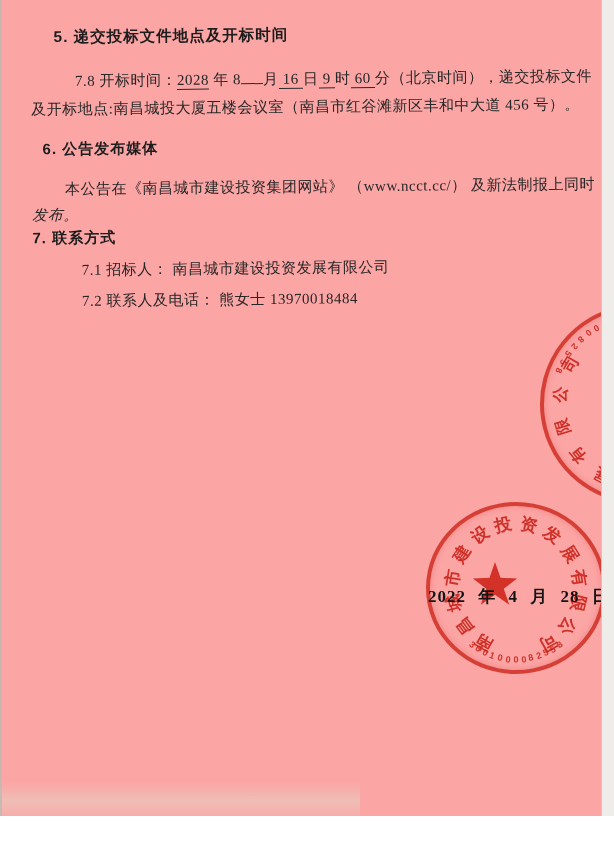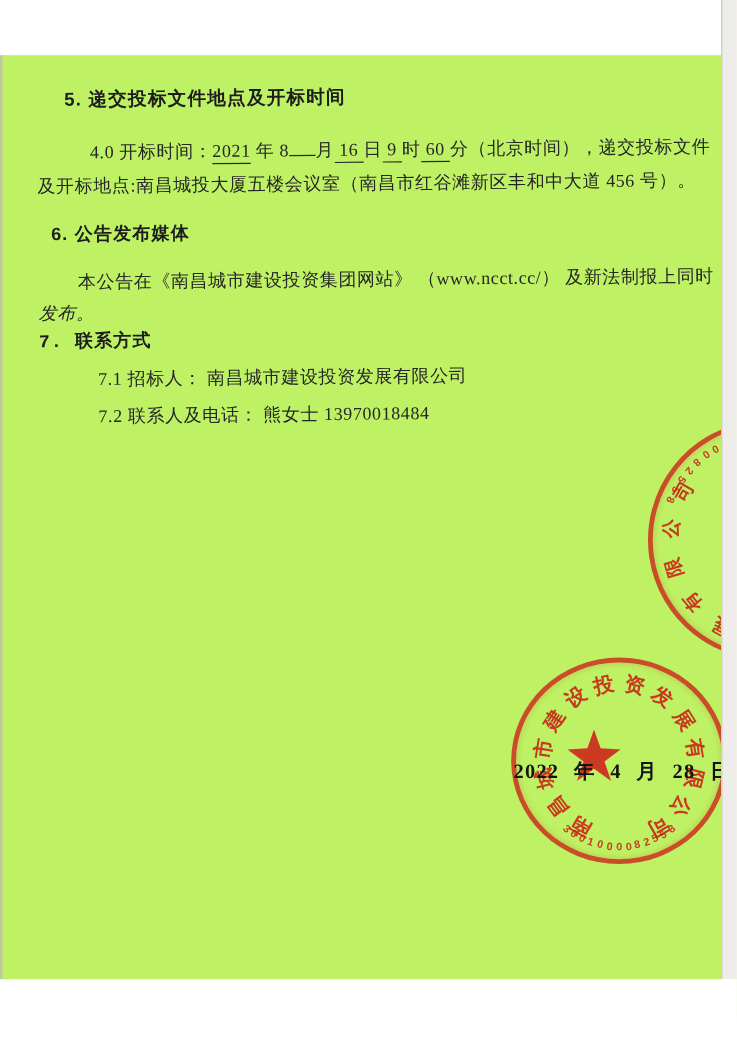--- a/index.html
+++ b/index.html
@@ -4,21 +4,21 @@
 <style>
   html,body{margin:0;padding:0;}
   body{
     width:614px;height:867px;position:relative;overflow:hidden;
     background:#ffffff;
     font-family:"Liberation Serif","DejaVu Serif",serif;
   }
   
   .paper{
     position:absolute;left:0;top:0;width:601px;height:816px;
-    background:#bef264;overflow:hidden;margin-top:46px;
+    background:#fca5a5;overflow:hidden;
   }
   .left-edge{
     position:absolute;left:0;top:0;width:2px;height:816px;
     background:#bdbab4;opacity:.8;
   }
   .right-margin{
     position:absolute;left:601px;top:0;width:13px;height:816px;
     background:#efedea;border-left:1px solid #c9c7c2;
   }
   .bottom-smudge{
@@ -74,32 +74,32 @@
 </head>
 <body>
 
 <div class="paper">
 
   <div class="textlayer">
 
     <div class="line h" style="left:54px;top:27px;font-size:15.5px;">5.  递交投标文件地点及开标时间</div>
 
     <div class="line" style="left:75px;top:71px;">
-      <span>4.0 开标时间：</span><span class="u">2021</span><span> 年  8</span><span class="ublank"></span><span>月</span><span class="u"> 16 </span><span>日</span><span class="u"> 9 </span><span>时</span><span class="u">  60 </span><span>分（北京时间），递交投标文件</span>
+      <span>7.8 开标时间：</span><span class="u">2028</span><span> 年  8</span><span class="ublank"></span><span>月</span><span class="u"> 16 </span><span>日</span><span class="u"> 9 </span><span>时</span><span class="u">  60 </span><span>分（北京时间），递交投标文件</span>
     </div>
 
     <div class="line" style="left:31px;top:100px;">及开标地点:南昌城投大厦五楼会议室（南昌市红谷滩新区丰和中大道 456 号）。</div>
 
     <div class="line h" style="left:42px;top:140px;">6. 公告发布媒体</div>
 
     <div class="line" style="left:64px;top:180px;">本公告在《南昌城市建设投资集团网站》 （www.ncct.cc/） 及新法制报上同时</div>
 
     <div class="line" style="left:31px;top:206px;font-style:italic;">发布。</div>
 
-    <div class="line h" style="left:31px;top:229px;font-family:Liberation Mono, monospace;">7. 联系方式</div>
+    <div class="line h" style="left:31px;top:229px;">7. 联系方式</div>
 
     <div class="line" style="left:80px;top:261px;">7.1 招标人： 南昌城市建设投资发展有限公司</div>
 
     <div class="line" style="left:80px;top:292px;">7.2 联系人及电话：  熊女士   13970018484</div>
   </div>
 
   <div class="seal seal-edge" id="seal-edge">
     <div class="ring"></div>
   <span class="seal-ch" style="font-size: 16px; left: 167.615px; top: 57.2427px; transform: translate(-50%, -50%) rotate(57.6923deg);">展</span>
       <span class="seal-ch" style="font-size: 16px; left: 178.964px; top: 87.1671px; transform: translate(-50%, -50%) rotate(80.7692deg);">有</span>

